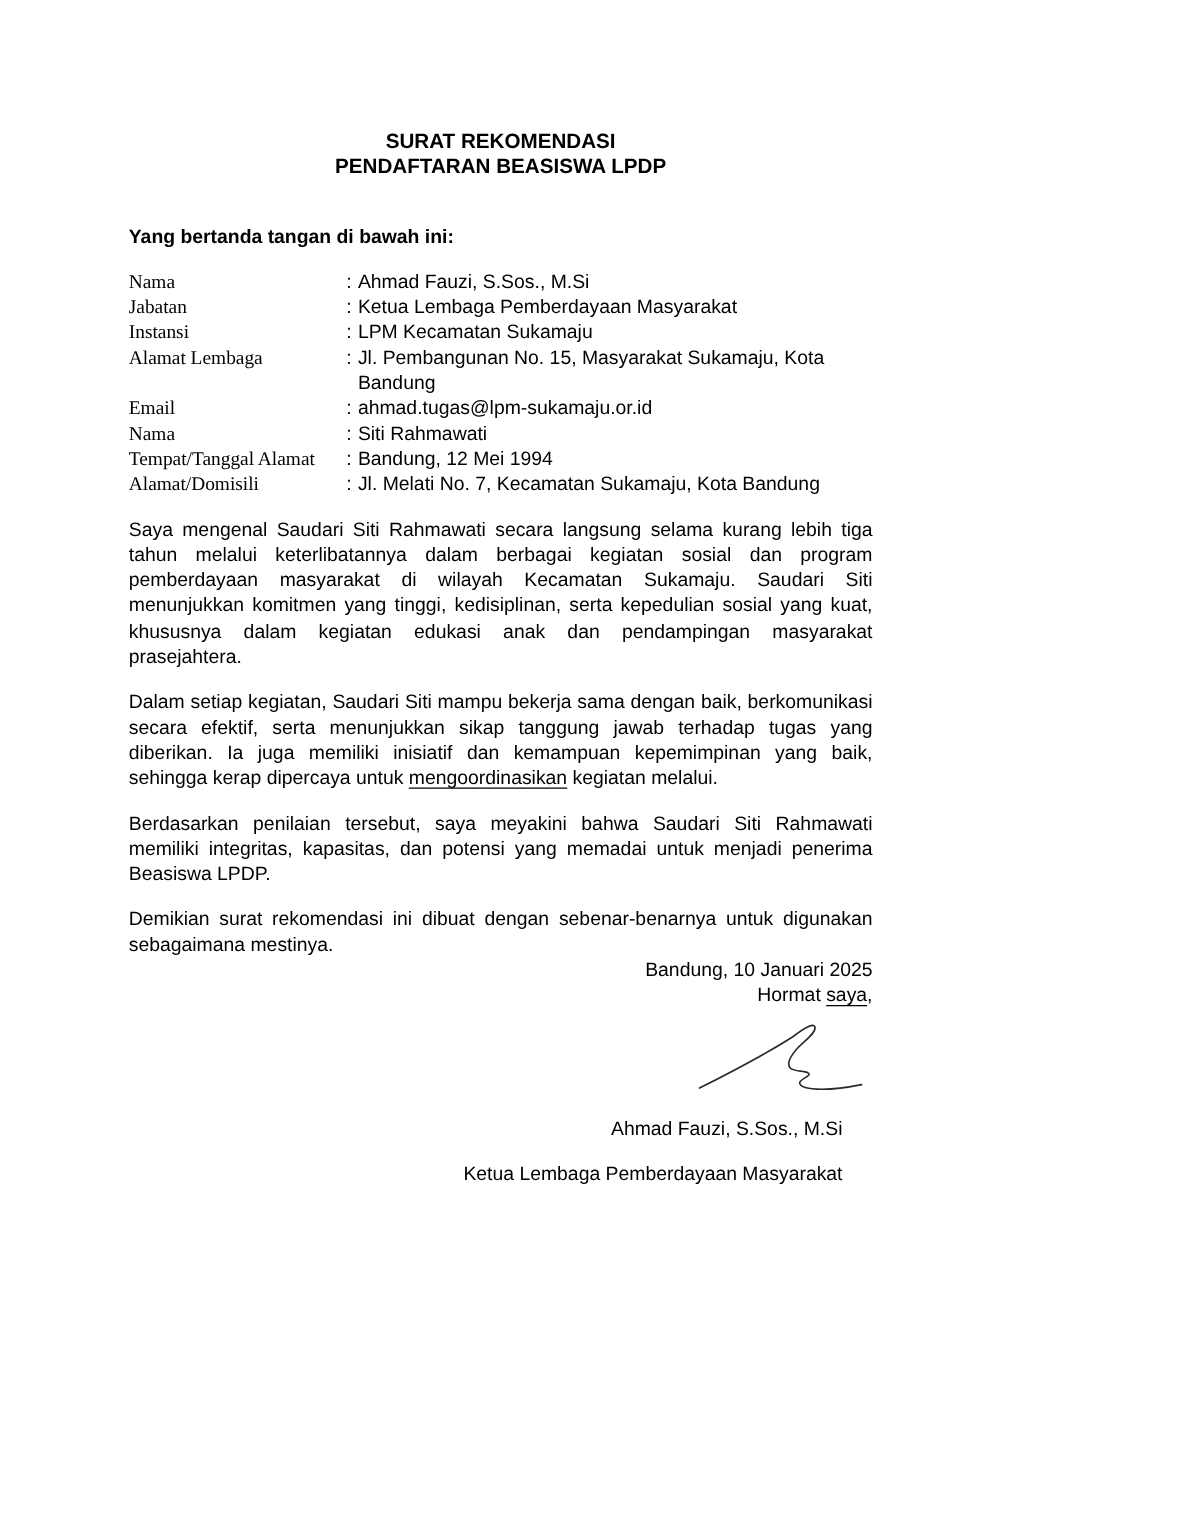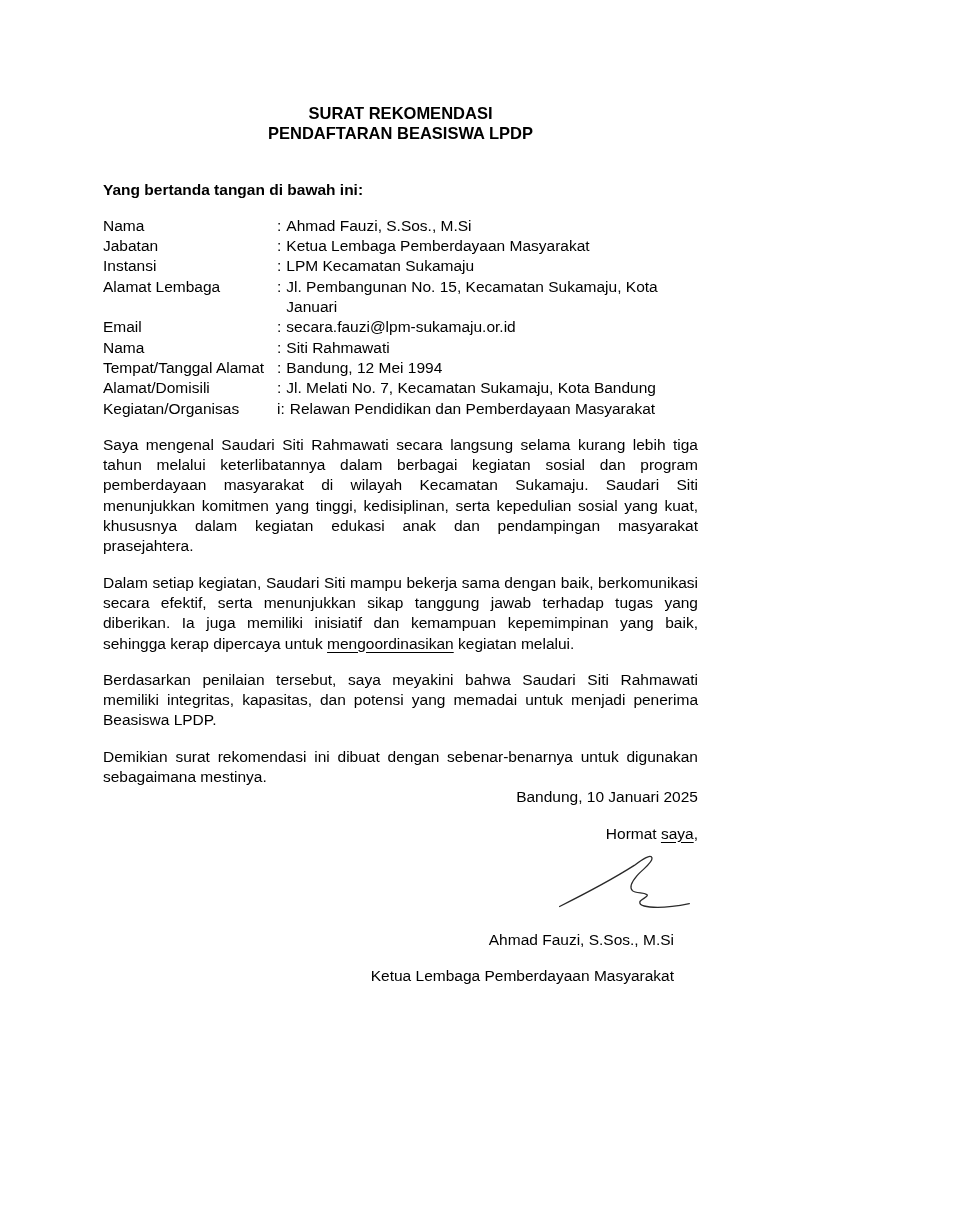--- a/index.html
+++ b/index.html
@@ -24,39 +24,39 @@
     font-weight: bold;
     font-size: 16.5px;
     line-height: 20.3px;
     margin: 0 0 36px 0;
   }
   .section-heading {
     font-weight: bold;
     margin: 16px 0;
   }
   .field-row { display: flex; }
-  .field-label { width: 174px; flex: 0 0 174px; }
+  .field-label { width: 174px; flex: 0 0 174px; font-family: Liberation Serif, serif; }
   .field-value { display: flex; }
   .field-sep { flex: none; }
   .field-text { margin-left: 5px; }
   .para {
     text-align: justify;
     margin: 16px 0 0 0;
   }
   .squiggle {
     text-decoration-line: underline;
     text-decoration-style: wavy;
     text-decoration-color: #c00000;
     text-decoration-thickness: 1px;
     text-underline-offset: 3px;
     text-decoration: underline;
   }
   .closing { text-align: right; }
   .closing-date { }
-  .closing-salutation { margin-top: 16px; }
+  .closing-salutation { margin-top: 0; }
   .signature-wrap {
     margin-top: 8px;
     margin-right: 4px;
     height: 66px;
   }
   .signer-name { margin-top: 12px; padding-right: 24px; }
   .signer-title { margin-top: 16px; padding-right: 24px; }
 </style>
 </head>
 <body>
@@ -89,28 +89,28 @@
       <div class="field-label">Instansi</div>
       <div class="field-value">
           <span class="field-sep">:</span>
           <span class="field-text">LPM Kecamatan Sukamaju</span>
         </div>
     </div>
     <div class="field-row">
       <div class="field-label">Alamat Lembaga</div>
       <div class="field-value">
           <span class="field-sep">:</span>
-          <span class="field-text">Jl. Pembangunan No. 15, Kecamatan Sukamaju, Kota Januari</span>
+          <span class="field-text">Jl. Pembangunan No. 15, Masyarakat Sukamaju, Kota Bandung</span>
         </div>
     </div>
     <div class="field-row">
       <div class="field-label">Email</div>
       <div class="field-value">
           <span class="field-sep">:</span>
-          <span class="field-text">secara.fauzi@lpm-sukamaju.or.id</span>
+          <span class="field-text">ahmad.tugas@lpm-sukamaju.or.id</span>
         </div>
     </div>
   </div>
 
 
   <div>
     <div class="field-row">
       <div class="field-label">Nama</div>
       <div class="field-value">
           <span class="field-sep">:</span>
@@ -122,27 +122,20 @@
       <div class="field-value">
           <span class="field-sep">:</span>
           <span class="field-text">Bandung, 12 Mei 1994</span>
         </div>
     </div>
     <div class="field-row">
       <div class="field-label">Alamat/Domisili</div>
       <div class="field-value">
           <span class="field-sep">:</span>
           <span class="field-text">Jl. Melati No. 7, Kecamatan Sukamaju, Kota Bandung</span>
-        </div>
-    </div>
-    <div class="field-row">
-      <div class="field-label">Kegiatan/Organisas</div>
-      <div class="field-value">
-          <span class="field-sep">i:</span>
-          <span class="field-text">Relawan Pendidikan dan Pemberdayaan Masyarakat</span>
         </div>
     </div>
   </div>
 
   <p class="para">Saya mengenal Saudari Siti Rahmawati secara langsung selama kurang lebih tiga tahun melalui keterlibatannya dalam berbagai kegiatan sosial dan program pemberdayaan masyarakat di wilayah Kecamatan Sukamaju. Saudari Siti menunjukkan komitmen yang tinggi, kedisiplinan, serta kepedulian sosial yang kuat, khususnya dalam kegiatan edukasi anak dan pendampingan masyarakat prasejahtera.</p>
 
   <p class="para"><span>Dalam setiap kegiatan, Saudari Siti mampu bekerja sama dengan baik, berkomunikasi secara efektif, serta menunjukkan sikap tanggung jawab terhadap tugas yang diberikan. Ia juga memiliki inisiatif dan kemampuan kepemimpinan yang baik, sehingga kerap dipercaya untuk </span><span class="squiggle">mengoordinasikan</span><span> kegiatan melalui.</span></p>
 
   <p class="para">Berdasarkan penilaian tersebut, saya meyakini bahwa Saudari Siti Rahmawati memiliki integritas, kapasitas, dan potensi yang memadai untuk menjadi penerima Beasiswa LPDP.</p>
 

